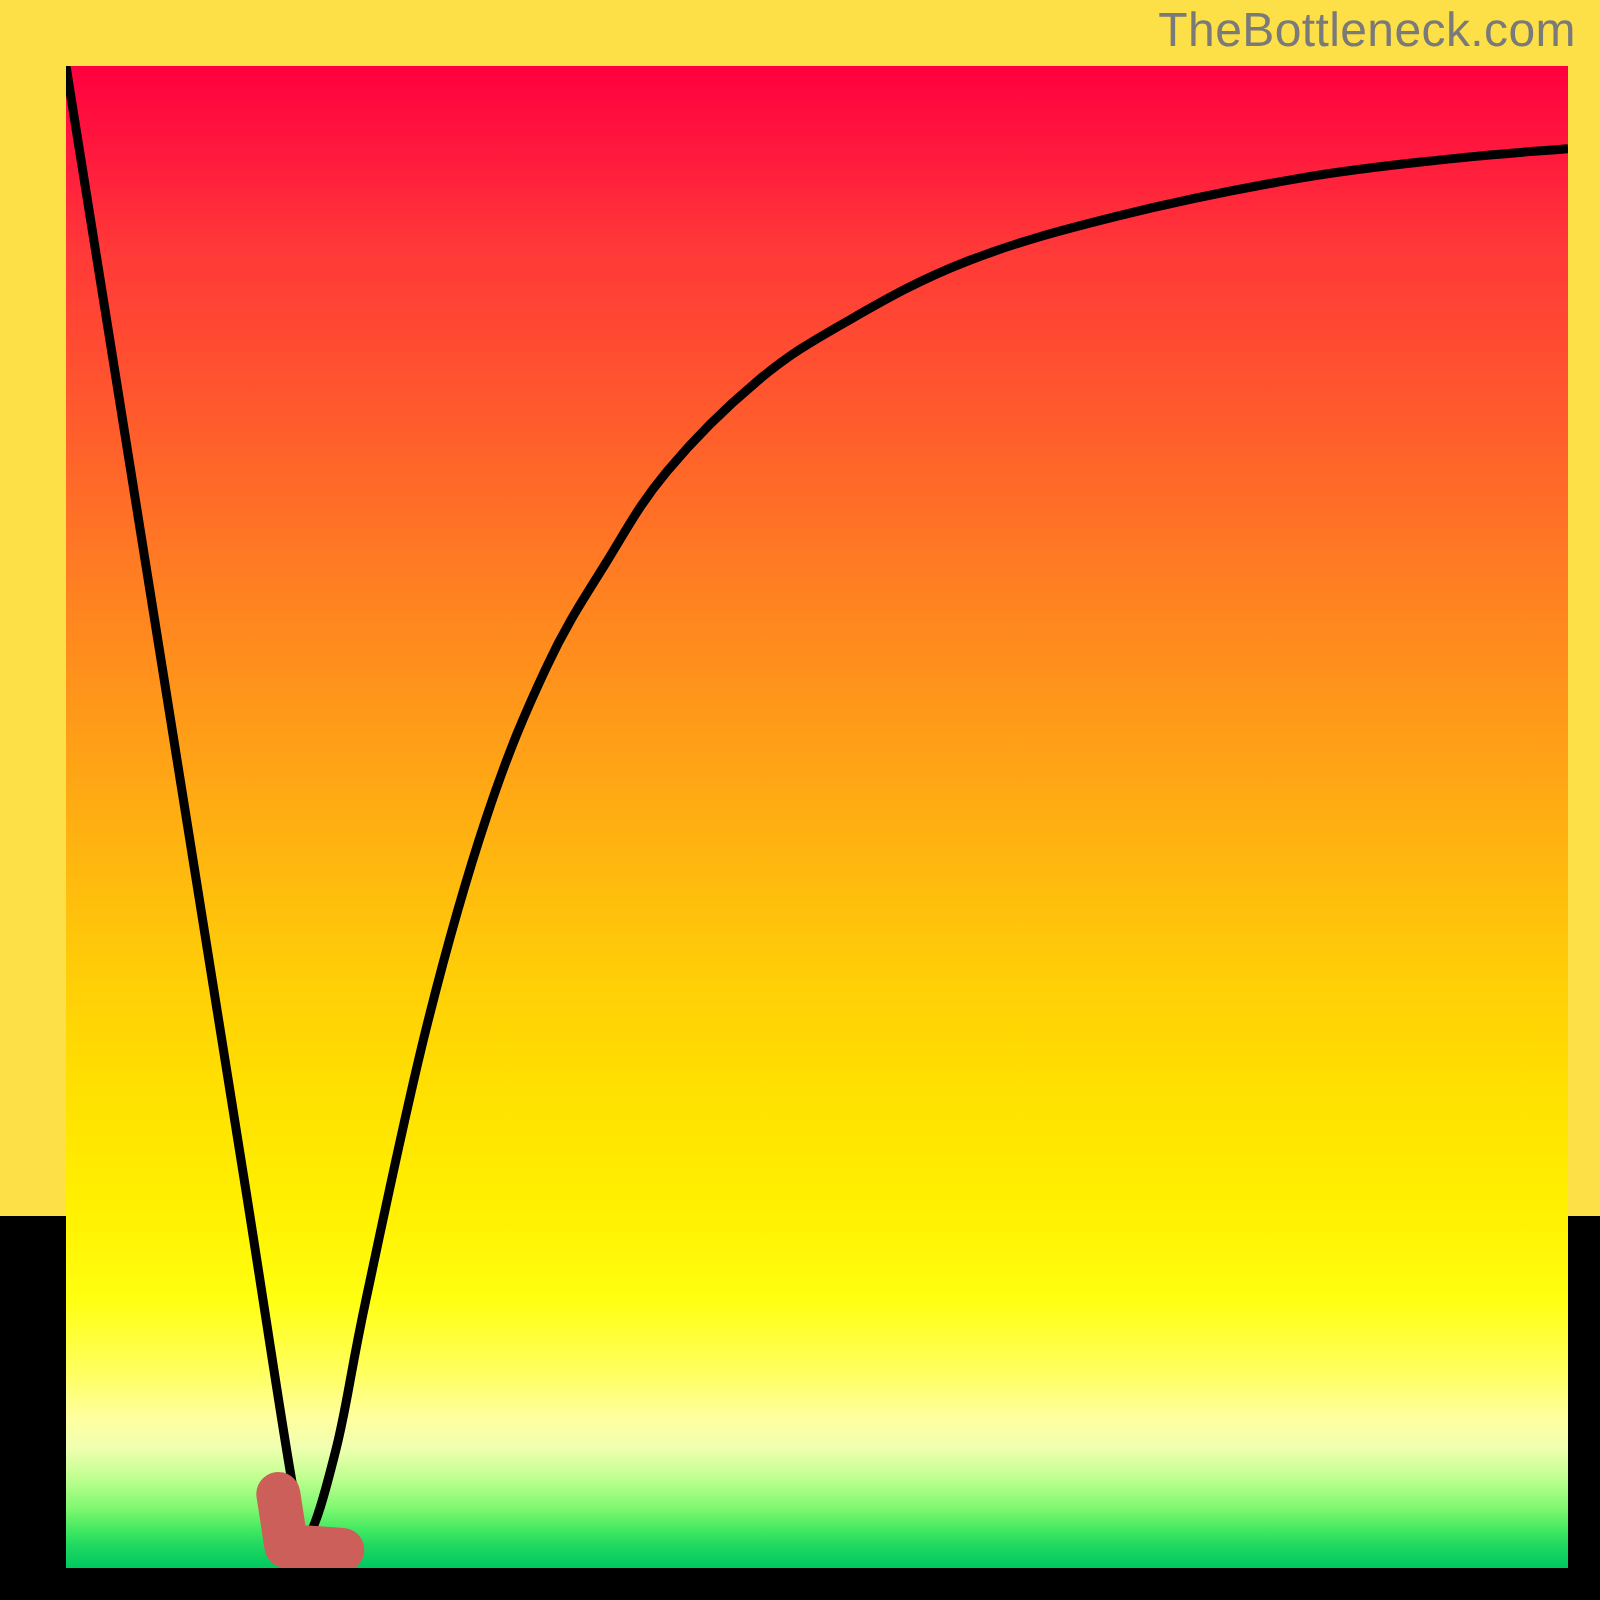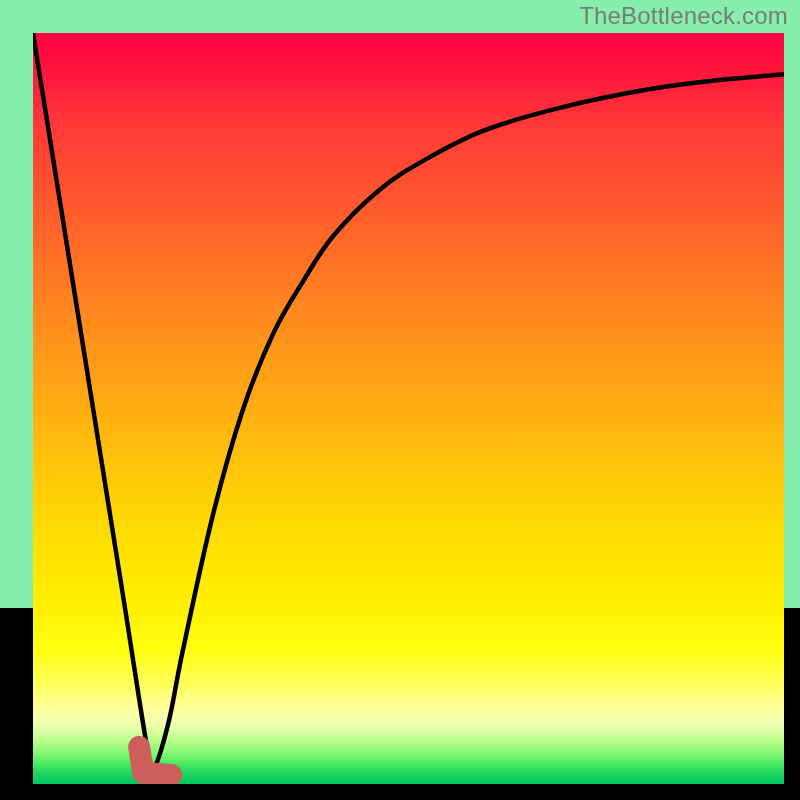--- a/index.html
+++ b/index.html
@@ -8,21 +8,21 @@
     width: 800px;
     height: 800px;
     background: #000;
     overflow: hidden;
     font-family: Arial, Helvetica, sans-serif;
   }
   .frame {
     position: absolute;
     top: 0; left: 0;
     width: 800px; height: 608px;
-    background: #86efac;
+    background: #fde047;
   }
   .plot {
     position: absolute;
     top: 33px;
     left: 33px;
     width: 751px;
     height: 751px;
     overflow: hidden;
   }
   .gradient {

